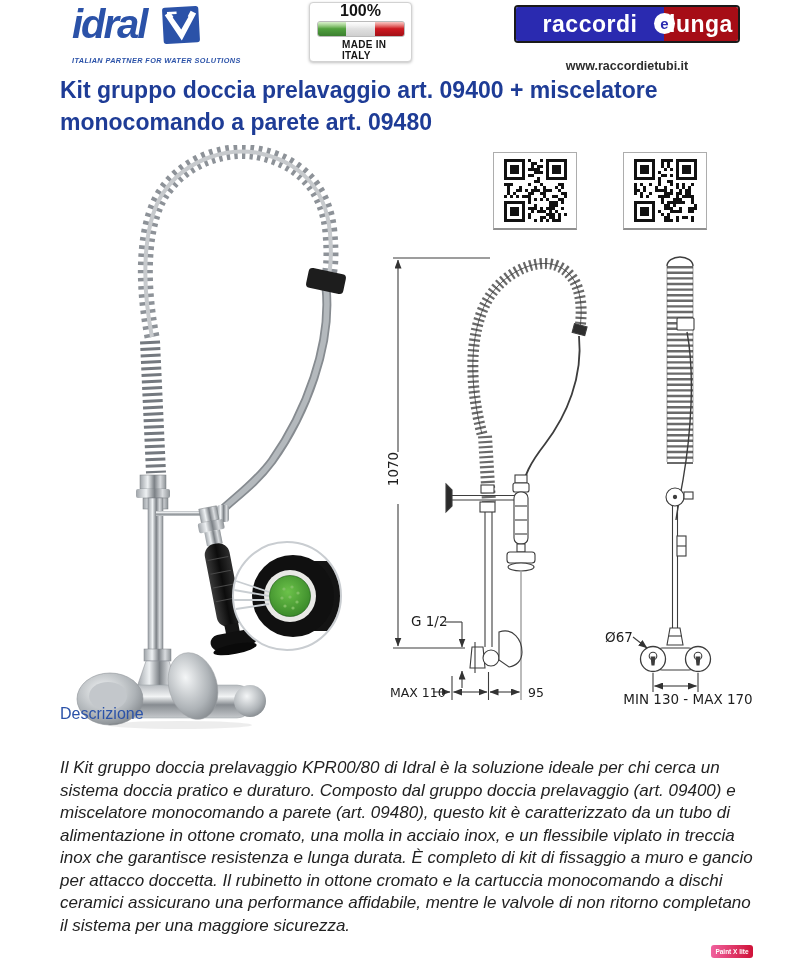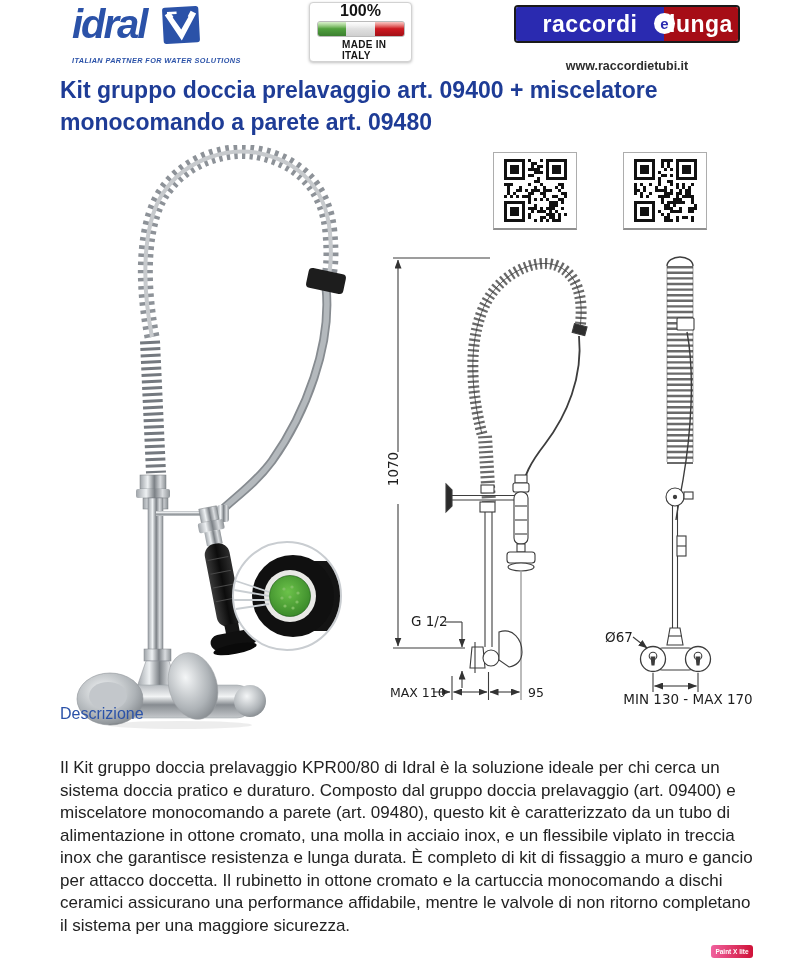--- a/index.html
+++ b/index.html
@@ -40,21 +40,21 @@
   .rt-url{text-align:center;font-size:12.5px;font-weight:bold;color:#2e2e2e;margin-top:16px;}
 
   .title{left:60px;top:74px;width:700px;font-size:23px;line-height:32px;font-weight:bold;
          color:var(--title-blue,#1e3c96);}
 
   .qrbox{top:152px;width:82px;height:75px;background:#fff;border:1px solid #adadad;
          border-bottom:2px solid #8f8f8f;display:flex;align-items:center;justify-content:center;}
   .qr1{left:493px;} .qr2{left:623px;}
 
   .desc-h{left:60px;top:705px;font-size:16px;color:var(--accent-blue,#2b52a8);}
-  .desc-b{left:60px;top:757px;width:694px;font-size:17px;line-height:22.5px;color:#222222;}
+  .desc-b{left:60px;top:757px;width:694px;font-size:17px;line-height:22.5px;color:#222222;font-style:italic;}
 
   .wm{left:711px;top:945px;width:42px;height:13px;border-radius:3px;
       background:linear-gradient(90deg,#f0619e,#cf1238);display:flex;align-items:center;justify-content:center;}
   .wm span{font-size:6.5px;font-weight:bold;color:#fff;white-space:nowrap;}
 
   svg text{font-family:"DejaVu Sans","Liberation Sans",sans-serif;fill:#1d1d1d;}
 </style>
 </head>
 <body>
 

